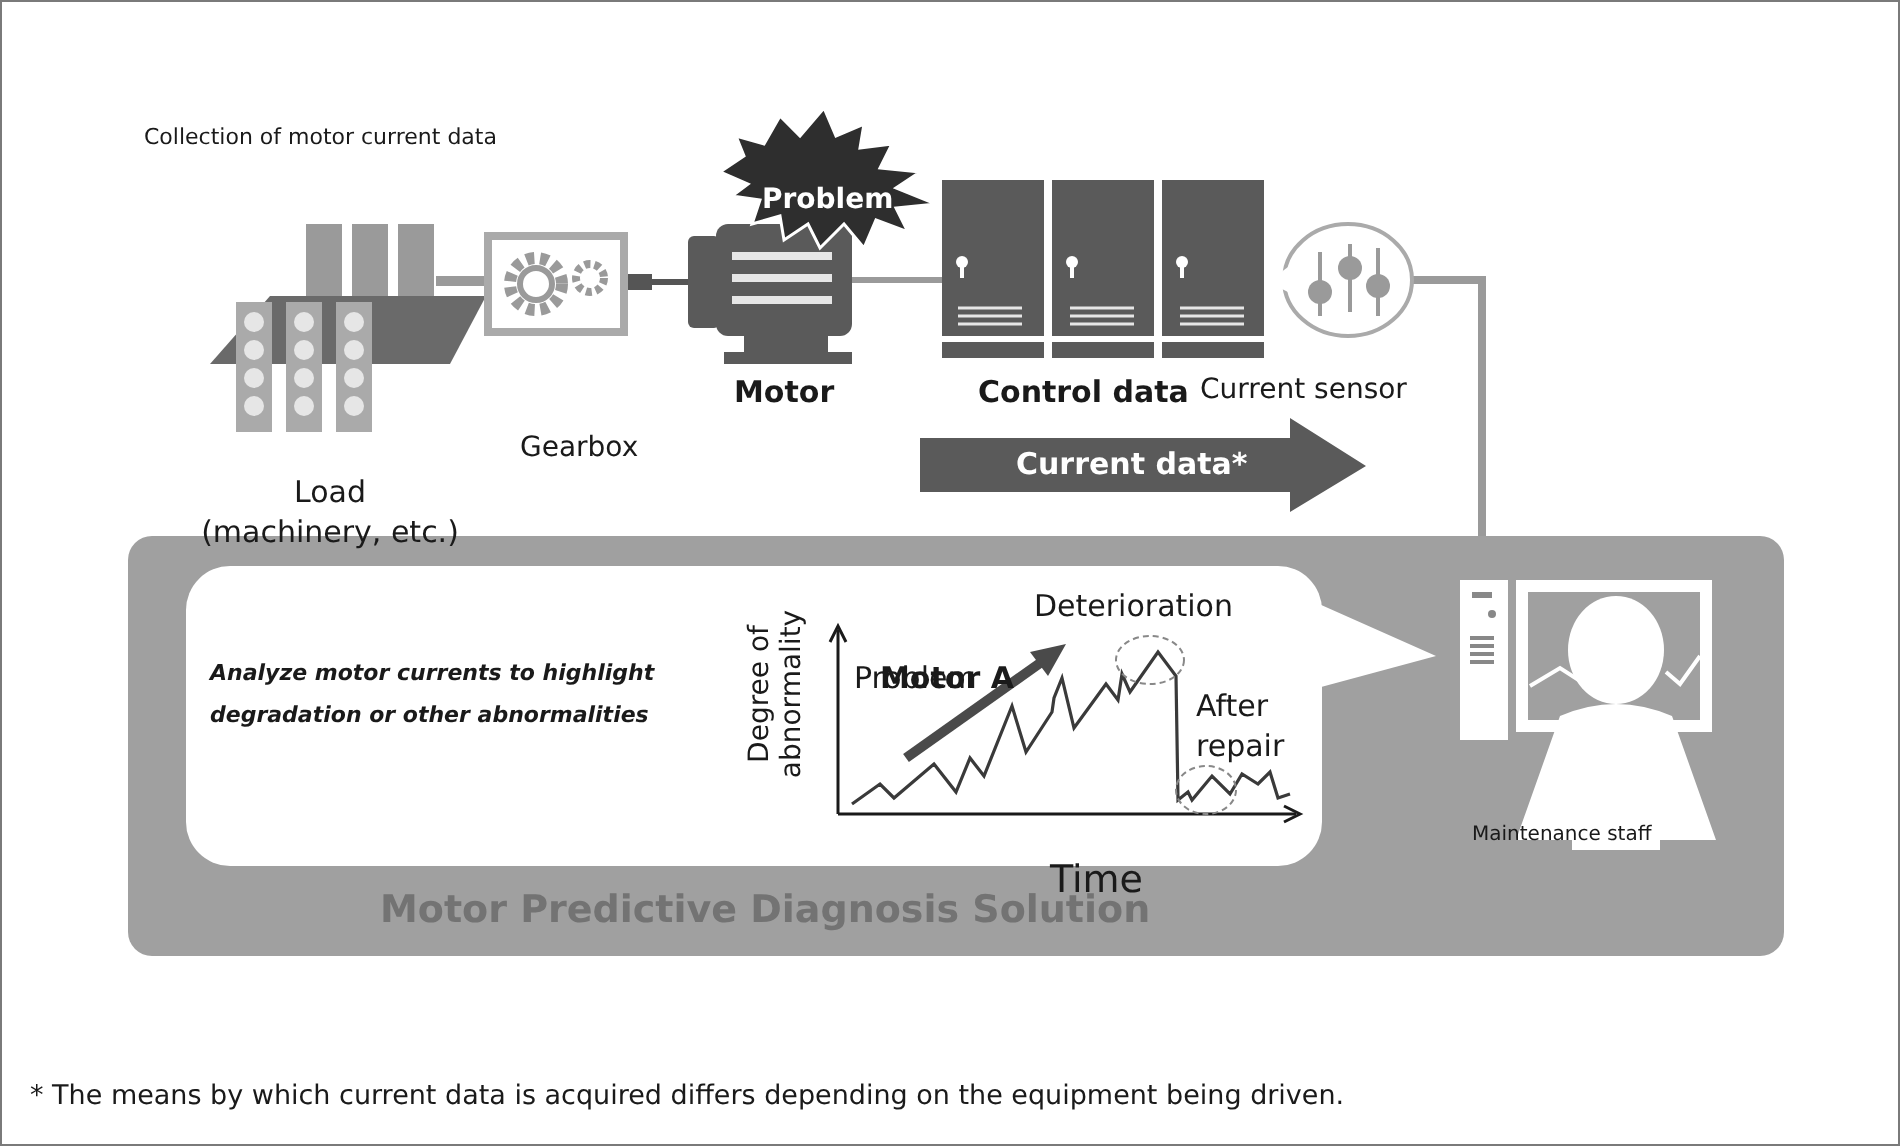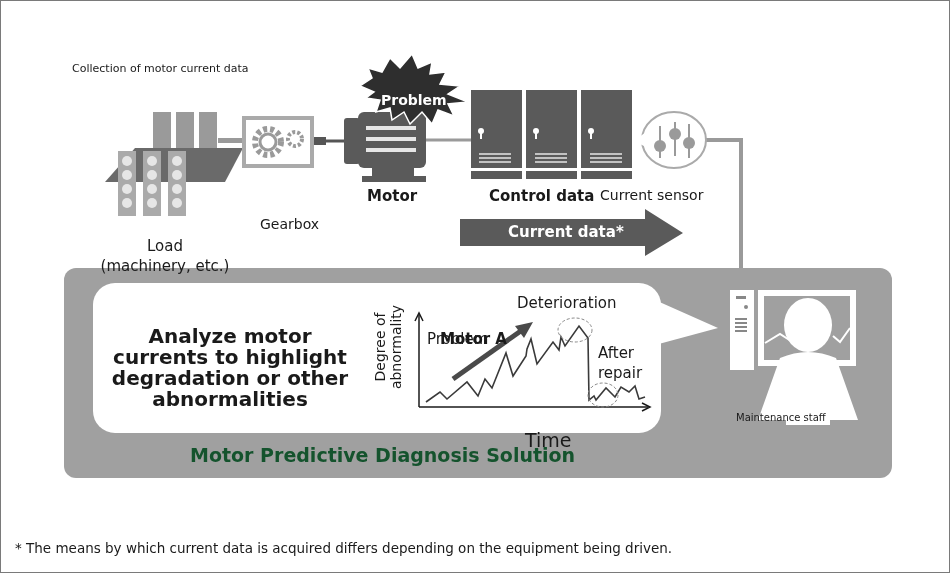--- a/index.html
+++ b/index.html
@@ -6,22 +6,22 @@
   body{width:950px;height:573px;position:relative;overflow:hidden;font-family:"DejaVu Sans","Liberation Sans",sans-serif;color:#1a1a1a;}
   .frame{position:absolute;left:0;top:0;width:948px;height:571px;border:1px solid #7a7a7a;}
   .abs{position:absolute;}
   .t-title{left:72px;top:62px;font-size:11px;font-weight:normal;}
   .lbl{font-size:15px;}
   .bold{font-weight:bold;}
   .center{text-align:center;}
   svg{position:absolute;left:0;top:0;}
   .panel{left:64px;top:268px;width:828px;height:210px;background:#a0a0a0;border-radius:12px;}
   .bubble{left:93px;top:283px;width:568px;height:150px;background:#fff;border-radius:22px;}
-  .solution{left:190px;top:444px;font-size:19px;font-weight:bold;color:#14532d;}
-  .analyze{left:105px;top:326px;width:250px;font-size:20px;font-weight:bold;line-height:21px;text-align:center;}
+  .solution{left:190px;top:444px;font-size:19px;font-weight:bold;color:#737373;}
+  .analyze{left:105px;top:326px;width:250px;font-size:11px;font-weight:bold;line-height:21px;font-style:italic;}
   .footnote{left:15px;top:540px;font-size:13.5px;}
 </style>
 </head>
 <body>
 
 <div class="frame"></div>
 
 <svg width="950" height="573">
 
   <polyline points="705,140 741,140 741,290" fill="none" stroke="#9a9a9a" stroke-width="4"></polyline>

